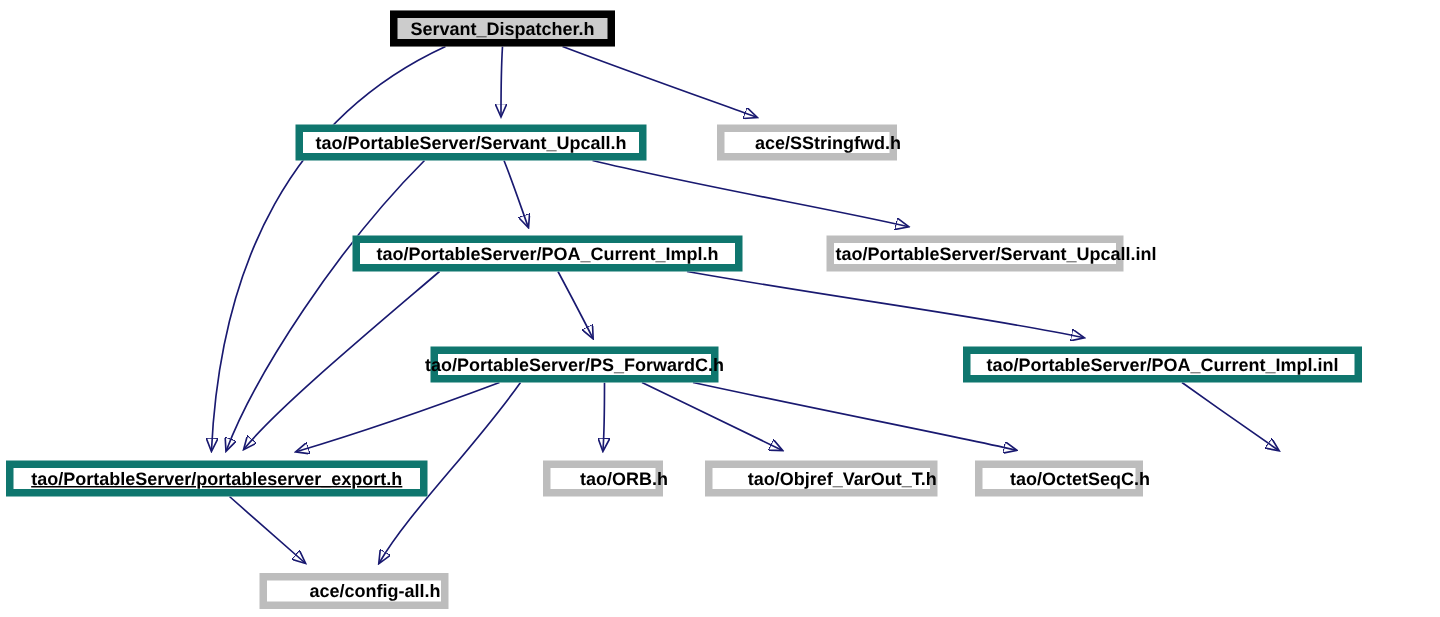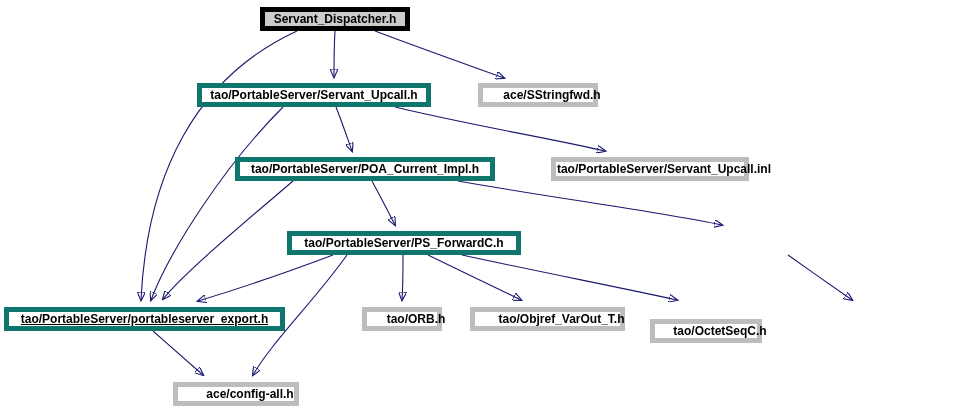--- a/index.html
+++ b/index.html
@@ -85,27 +85,28 @@
   <div class="node root" style="left:260px; top:7px;  width:150px; height:24px;">Servant_Dispatcher.h</div>
 
   <div class="node" style="left:197px; top:83px; width:234px; height:24px;">tao/PortableServer/Servant_Upcall.h</div>
 
   <div class="node leaf" style="left:478px; top:83px; width:120px; height:24px;">ace/SStringfwd.h</div>
 
   <div class="node" style="left:235px; top:157px; width:260px; height:24px;">tao/PortableServer/POA_Current_Impl.h</div>
 
   <div class="node leaf" style="left:519px; top:157px; width:198px; height:24px;margin-left:32px;">tao/PortableServer/Servant_Upcall.inl</div>
 
-  <div class="node" style="left:287px; top:231px; width:234px; height:24px;">tao/PortableServer/PS_ForwardC.h</div>
+  <div class="node" style="left:287px; top:231px; width:192px; height:24px;">tao/PortableServer/PS_ForwardC.h</div>
 
+  <div class="node" style="left:642px; top:231px; width:266px; height:24px;">tao/PortableServer/POA_Current_Impl.inl</div>
 
   <div class="node" style="left:4px; top:307px; width:281px; height:24px;text-decoration:underline;">tao/PortableServer/portableserver_export.h</div>
 
   <div class="node leaf" style="left:362px; top:307px; width:80px; height:24px;">tao/ORB.h</div>
 
   <div class="node leaf" style="left:470px; top:307px; width:155px; height:24px;">tao/Objref_VarOut_T.h</div>
 
-  <div class="node leaf" style="left:650px; top:307px; width:112px; height:24px;margin-top:12px;">tao/OctetSeqC.h</div>
+  <div class="node leaf" style="left:650px; top:307px; width:112px; height:24px;">tao/OctetSeqC.h</div>
 
 
   <div class="node leaf" style="left:173px; top:382px; width:126px; height:24px;">ace/config-all.h</div>
 
 </div>
 
 </body></html>

